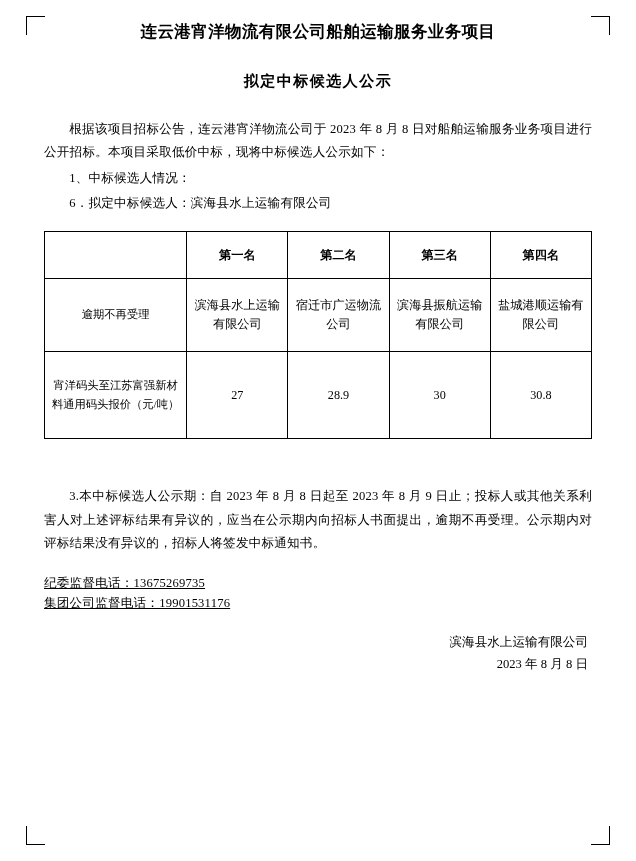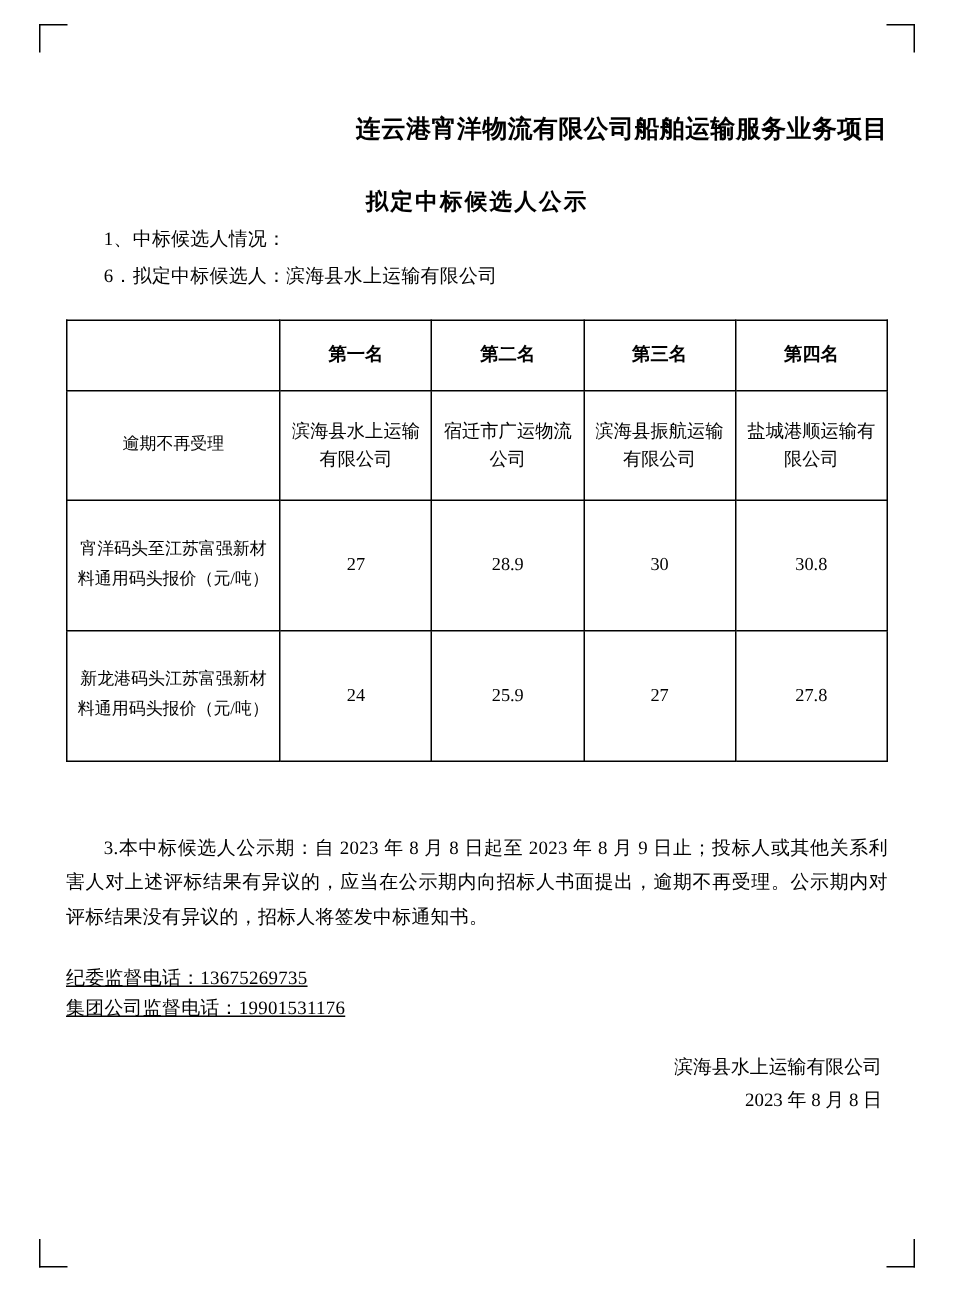--- a/index.html
+++ b/index.html
@@ -29,22 +29,22 @@
     height: 18px;
     border: 0 solid #000;
   }
   .crop.tl { top: 16px; left: 26px; border-top-width: 1px; border-left-width: 1px; }
   .crop.tr { top: 16px; right: 26px; border-top-width: 1px; border-right-width: 1px; }
   .crop.bl { bottom: 16px; left: 26px; border-bottom-width: 1px; border-left-width: 1px; }
   .crop.br { bottom: 16px; right: 26px; border-bottom-width: 1px; border-right-width: 1px; }
 
   .title-1 {
     margin: 0;
-    padding-top: 74px;
-    text-align: right;
+    padding-top: 20px;
+    text-align: center;
     font-size: 16.5px;
     font-weight: bold;
     letter-spacing: 0.4px;
     line-height: 1.4;
   }
   .title-2 {
     margin: 0;
     padding-top: 28px;
     text-align: center;
     font-size: 15px;
@@ -111,20 +111,21 @@
 <div class="page">
 
   <div class="crop tl"></div>
   <div class="crop tr"></div>
   <div class="crop bl"></div>
   <div class="crop br"></div>
 
   <h1 class="title-1">连云港宵洋物流有限公司船舶运输服务业务项目</h1>
   <h2 class="title-2">拟定中标候选人公示</h2>
 
+  <p class="para p-intro">根据该项目招标公告，连云港宵洋物流公司于 2023 年 8 月 8 日对船舶运输服务业务项目进行公开招标。本项目采取低价中标，现将中标候选人公示如下：</p>
   <p class="para p-item">1、中标候选人情况：</p>
   <p class="para p-item">6．拟定中标候选人：滨海县水上运输有限公司</p>
 
   <table class="bid">
     <colgroup>
       <col style="width:26%">
       <col style="width:18.5%">
       <col style="width:18.5%">
       <col style="width:18.5%">
       <col style="width:18.5%">
@@ -146,27 +147,20 @@
         <td>滨海县振航运输有限公司</td>
         <td>盐城港顺运输有限公司</td>
       </tr>
       <tr class="r-price">
         <td class="rowhead">宵洋码头至江苏富强新材料通用码头报价（元/吨）</td>
         <td class="num">27</td>
         <td class="num">28.9</td>
         <td class="num">30</td>
         <td class="num">30.8</td>
       </tr>
-      <tr class="r-price">
-        <td class="rowhead">新龙港码头江苏富强新材料通用码头报价（元/吨）</td>
-        <td class="num">24</td>
-        <td class="num">25.9</td>
-        <td class="num">27</td>
-        <td class="num">27.8</td>
-      </tr>
     </tbody>
   </table>
 
   <p class="para p-notice">3.本中标候选人公示期：自 2023 年 8 月 8 日起至 2023 年 8 月 9 日止；投标人或其他关系利害人对上述评标结果有异议的，应当在公示期内向招标人书面提出，逾期不再受理。公示期内对评标结果没有异议的，招标人将签发中标通知书。</p>
 
   <div class="contact">
     <div>纪委监督电话：13675269735</div>
     <div>集团公司监督电话：19901531176</div>
   </div>
 

